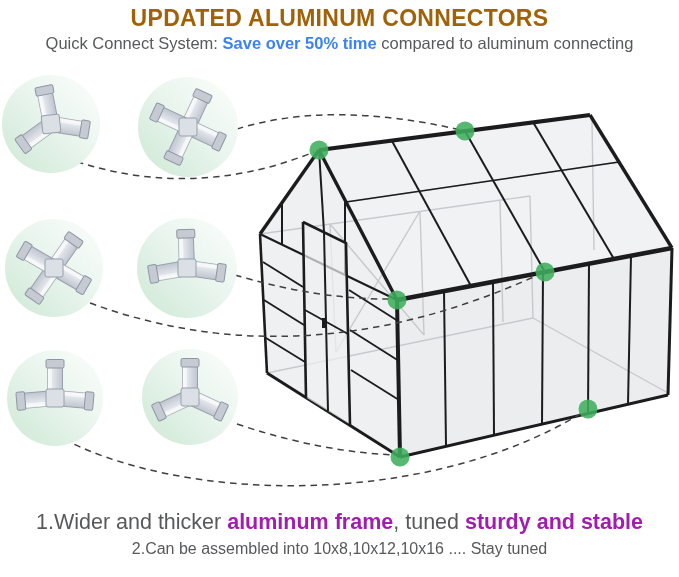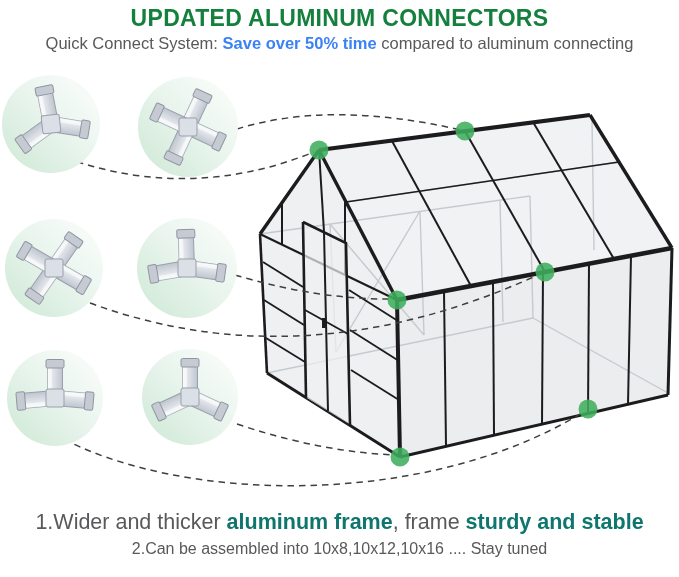--- a/index.html
+++ b/index.html
@@ -2,31 +2,31 @@
 <html><head>
 <meta charset="utf-8">
 <style>
   html,body{margin:0;padding:0;background:#ffffff;}
   .canvas{
     position:relative;width:679px;height:577px;background:#ffffff;overflow:hidden;
     font-family:"Liberation Sans","DejaVu Sans",sans-serif;
   }
   .hdr{position:absolute;top:5px;left:0;width:679px;text-align:center;z-index:5;}
   .hdr h1{
-    margin:0;font-size:23px;line-height:26px;font-weight:700;color:#15803d;letter-spacing:.3px;
+    margin:0;font-size:23px;line-height:26px;font-weight:700;color:#a16207;letter-spacing:.3px;
   }
   .hdr .sub{
     margin-top:3px;font-size:16.5px;line-height:19px;color:#58595b;font-weight:400;
   }
   .hdr .sub .hl{color:#3b82f6;font-weight:700;}
   .art{position:absolute;left:0;top:0;width:679px;height:577px;z-index:1;}
   .ftr{position:absolute;left:0;width:679px;text-align:center;color:#58595b;z-index:5;}
   .ftr.l1{top:509px;font-size:21.5px;line-height:26px;}
   .ftr.l2{top:536px;font-size:16px;line-height:26px;}
-  .ftr .hl{color:#0f766e;font-weight:700;}
+  .ftr .hl{color:#a21caf;font-weight:700;}
 </style>
 </head>
 <body>
 
 <div class="canvas">
 
   <div class="hdr">
     <h1>UPDATED ALUMINUM CONNECTORS</h1>
     <div class="sub"><span>Quick Connect System: </span><span class="hl">Save over 50% time</span><span> compared to aluminum connecting</span></div>
   </div>
@@ -191,16 +191,16 @@
       <circle r="48" fill="url(#badgeGrad)"></circle>
       <g>
         <use href="#arm" transform="rotate(-90)"></use>
         <use href="#arm" transform="rotate(155)"></use>
         <use href="#arm" transform="rotate(25)"></use>
         <rect x="-9" y="-9" width="18" height="18" rx="2" fill="#dbe0e6" stroke="#99a0aa"></rect>
       </g>
     </g>
   </svg>
 
-  <div class="ftr l1"><span>1.Wider and thicker </span><span class="hl">aluminum frame</span><span>, frame </span><span class="hl">sturdy and stable</span></div>
+  <div class="ftr l1"><span>1.Wider and thicker </span><span class="hl">aluminum frame</span><span>, tuned </span><span class="hl">sturdy and stable</span></div>
   <div class="ftr l2">2.Can be assembled into 10x8,10x12,10x16 .... Stay tuned</div>
 
 </div>
 
 </body></html>

